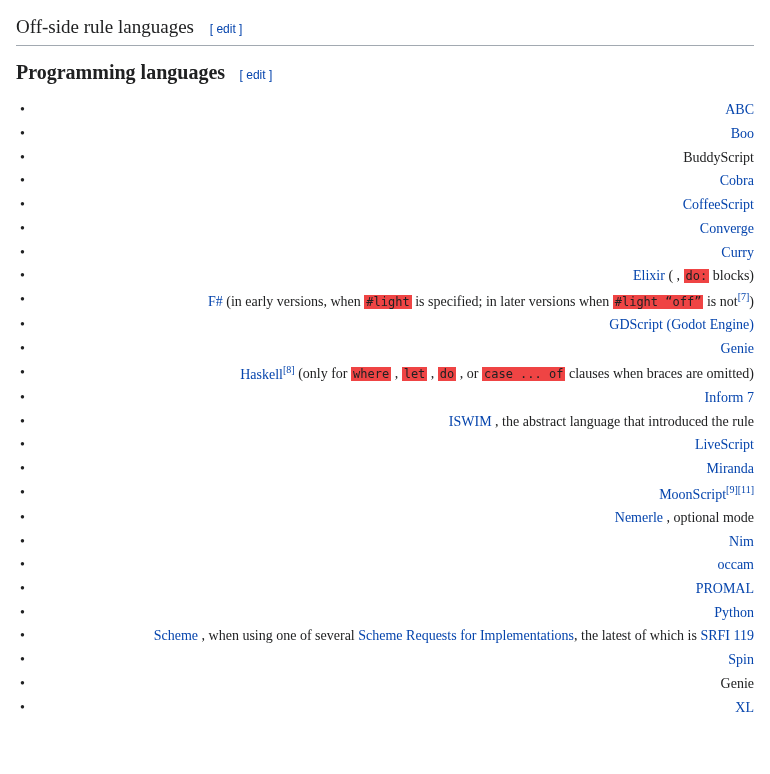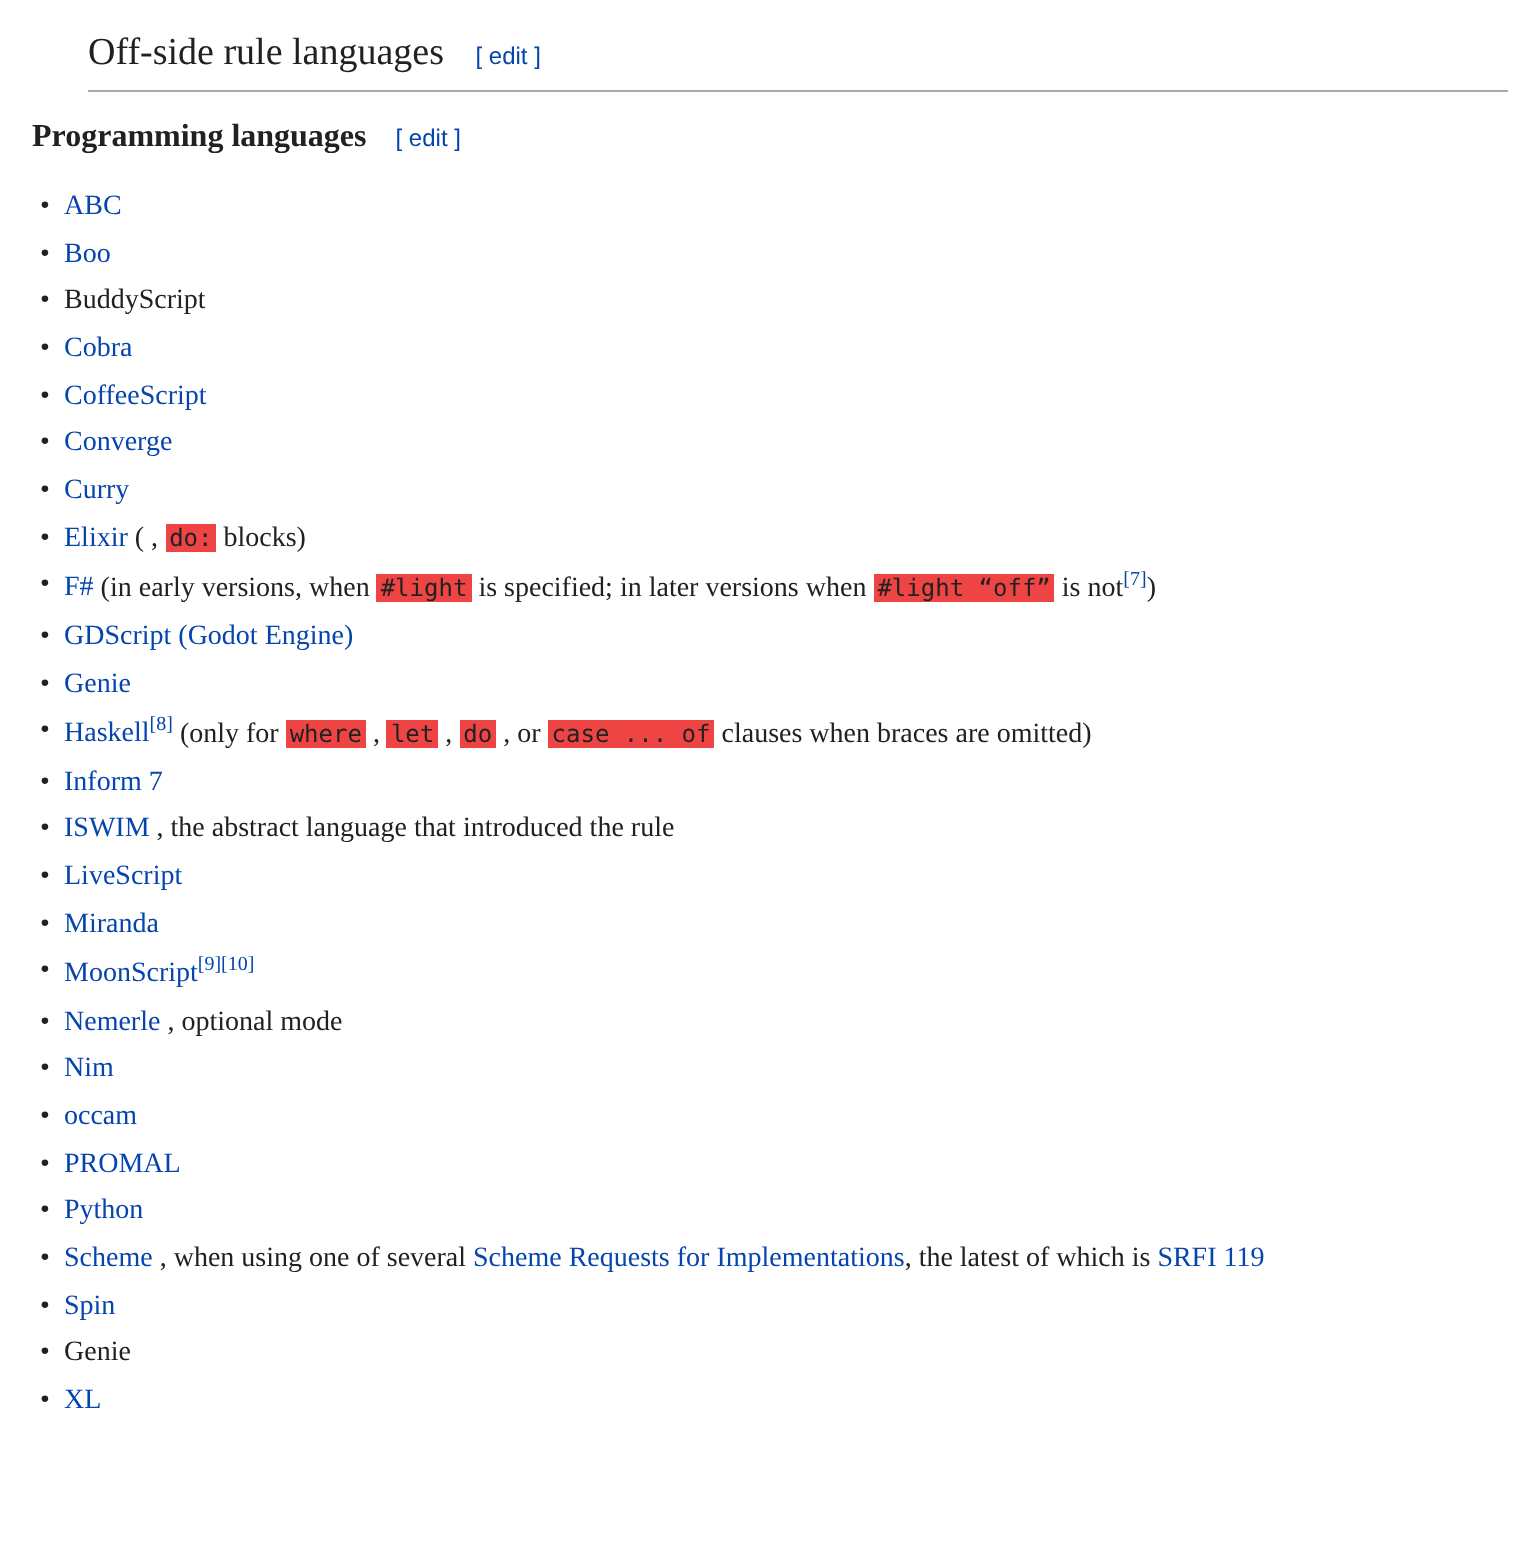--- a/index.html
+++ b/index.html
@@ -11,44 +11,44 @@
       padding: 12px 16px;
       line-height: 1.6;
     }
     h1.section-title {
       font-size: 19px;
       font-weight: normal;
       border-bottom: 1px solid #a2a9b1;
       padding-bottom: 3px;
       margin-bottom: 10px;
       font-family: 'Linux Libertine', Georgia, serif;
-      margin-left: 28px;
     }
     h2.subsection-title {
-      font-size: 16px;
+      font-size: 20px;
       font-weight: bold;
       margin-bottom: 0;
       display: inline;
     }
     .edit-link {
       font-size: 12px;
       font-weight: normal;
       color: #0645ad;
       text-decoration: none;
       margin-left: 8px;
       font-family: sans-serif;
     }
     .edit-bracket { color: #54595d; font-size: 12px; }
     .subsection-header {
       margin-bottom: 10px;
     }
     ul.lang-list {
       list-style: none;
       padding: 0;
       margin: 0;
+      text-align: right;
     }
     ul.lang-list li {
       padding: 1px 0 1px 16px;
       position: relative;
       line-height: 1.55;
     }
     ul.lang-list li::before {
       content: '•';
       position: absolute;
       left: 4px;
@@ -110,21 +110,21 @@
     <span> (only for <code class="mono">where</code> , <code class="mono">let</code> , <code class="mono">do</code> , or <code class="mono">case ... of</code> clauses when braces are omitted)</span>
   </li>
   <li><a class="lang-link" href="#">Inform 7</a></li>
   <li>
     <a class="lang-link" href="#">ISWIM</a>
     <span>, the abstract language that introduced the rule</span>
   </li>
   <li><a class="lang-link" href="#">LiveScript</a></li>
   <li><a class="lang-link" href="#">Miranda</a></li>
   <li>
-    <a class="lang-link" href="#">MoonScript</a><sup><a href="#">[9][10]</a></sup>
+    <a class="lang-link" href="#">MoonScript</a><sup><a href="#">[9][11]</a></sup>
   </li>
   <li>
     <a class="lang-link" href="#">Nemerle</a>
     <span>, optional mode</span>
   </li>
   <li><a class="lang-link" href="#">Nim</a></li>
   <li><a class="lang-link" href="#">occam</a></li>
   <li><a class="lang-link" href="#">PROMAL</a></li>
   <li><a class="lang-link" href="#">Python</a></li>
   <li>

